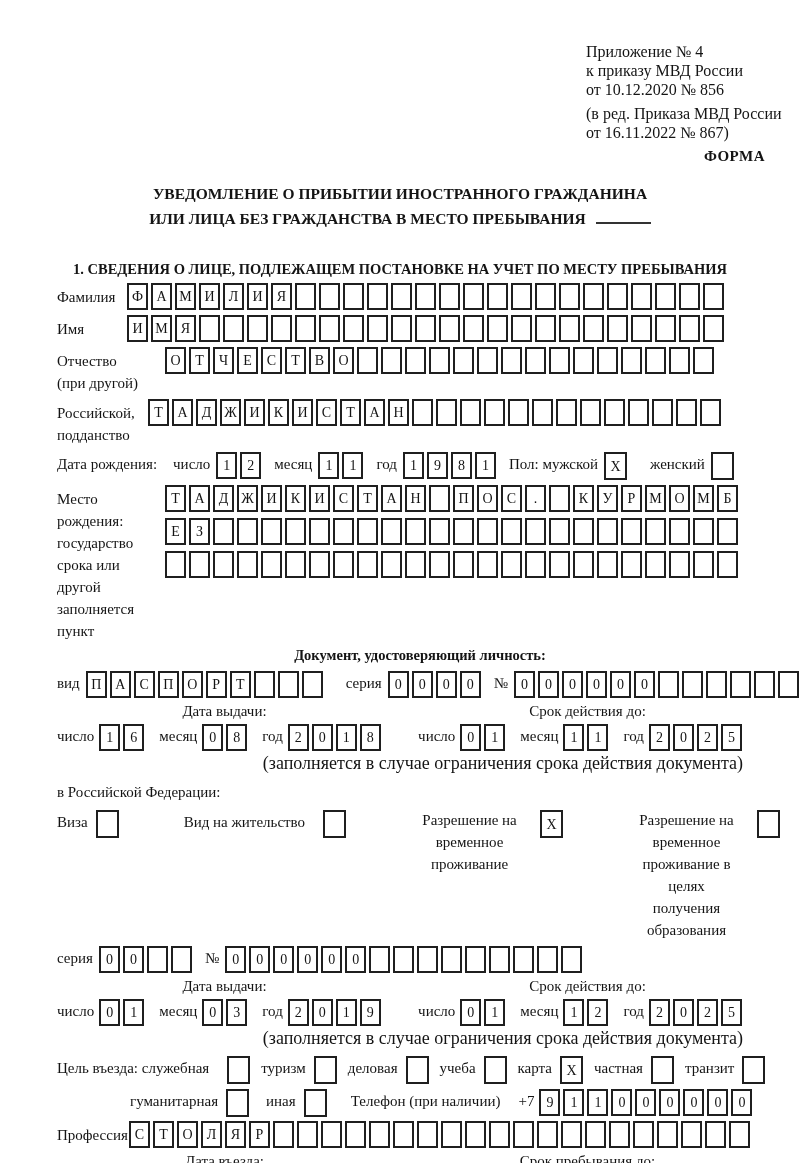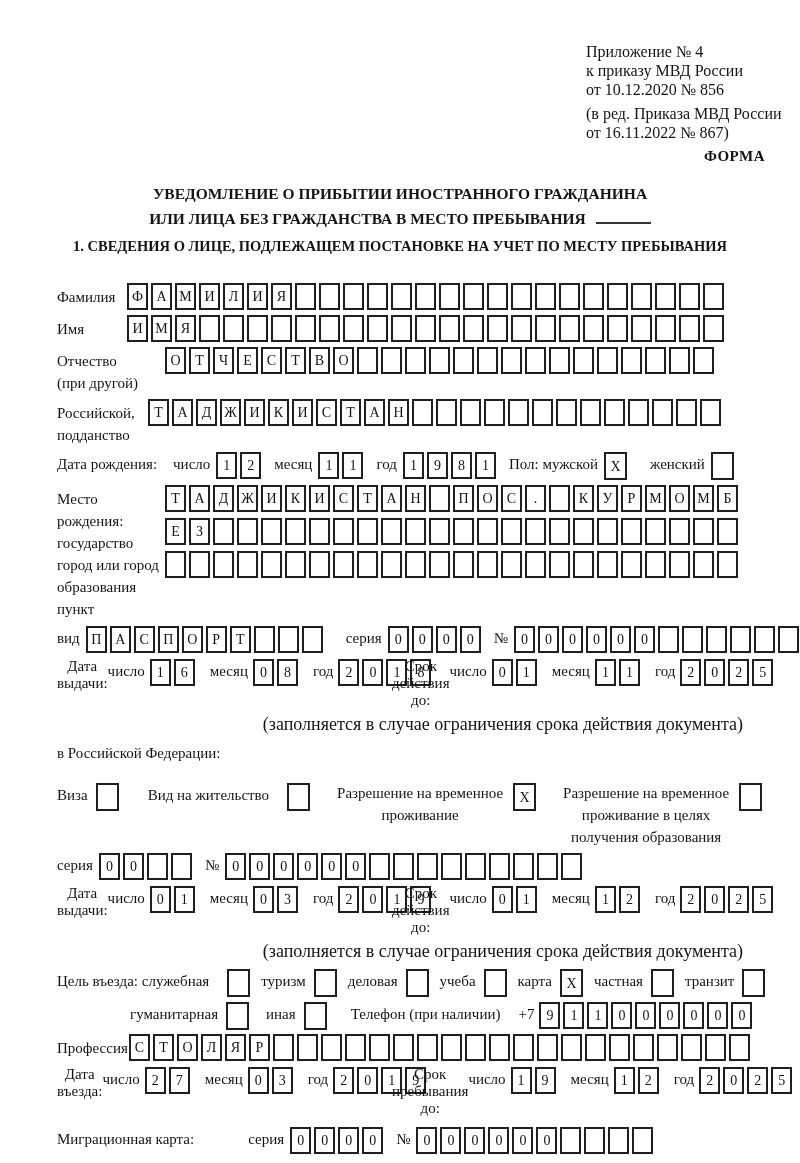--- a/index.html
+++ b/index.html
@@ -9,21 +9,21 @@
     overflow:hidden;position:relative;
   }
   .page{position:relative;width:800px;height:1163px;}
   
   .refblock{position:absolute;left:586px;top:42px;font-size:16px;line-height:19px;}
   .refblock .gap{margin-top:5px;}
   .forma{position:absolute;right:35px;top:148px;font-weight:bold;font-size:15px;letter-spacing:.5px;}
   
   .title{position:absolute;top:181px;left:0;width:800px;text-align:center;font-weight:bold;font-size:15.5px;line-height:25px;}
   .title .uline{display:inline-block;width:55px;border-bottom:2px solid #333;height:12px;margin-left:10px;}
-  .section-heading{position:absolute;top:238px;left:0;width:800px;text-align:center;font-weight:bold;font-size:14.5px;}
+  .section-heading{position:absolute;top:261px;left:0;width:800px;text-align:center;font-weight:bold;font-size:14.5px;}
   
   .form{position:absolute;top:283px;left:57px;width:726px;font-size:15px;}
   .row{display:flex;align-items:flex-start;margin-bottom:5px;}
   .lblcol{flex:0 0 auto;line-height:22px;padding-top:3px;}
   .lblcol.w70{width:70px;}
   .lblcol.w91{width:91px;}
   .lblcol.w108{width:108px;}
   .lbl{line-height:26px;white-space:nowrap;}
   
   .boxes{display:inline-flex;flex-wrap:nowrap;}
@@ -34,21 +34,21 @@
   }
   .boxesrows .boxes{margin-bottom:6px;}
   .inlinegap{width:10px;flex:0 0 auto;}
   .fieldline{display:flex;align-items:flex-start;}
   .fieldline .lbl{margin-right:6px;}
   .fieldline .boxes{margin-right:10px;margin-top:1px;}
   
   .subheading{text-align:center;font-weight:bold;font-size:14.5px;margin:2px 0 6px 0;}
   
   .date-row{display:flex;margin-bottom:2px;}
-  .dc{display:flex;}
+  .dc{display:flex;flex-direction:column;}
   .dc-left{width:335px;}
   .dc-right{flex:1;}
   .date-head{text-align:center;font-size:15px;margin-bottom:3px;}
   .date-fields{display:flex;align-items:flex-start;}
   .date-fields .lbl{margin-right:5px;}
   .date-fields .boxes{margin-right:12px;margin-top:1px;}
   .caption-right{text-align:right;font-size:18px;padding-right:40px;margin:1px 0 6px 0;}
   
   .cbrow{display:flex;align-items:flex-start;margin-bottom:4px;}
   .cb-item{display:flex;align-items:flex-start;margin-right:14px;}
@@ -237,22 +237,22 @@
       <span class="lbl">женский</span>
       <span class="boxes cb">
           <span class="cell"></span>
         </span>
     </div>
 
     <div class="row">
       <div class="lblcol w108">
         <div>Место рождения:</div>
         <div>государство</div>
-        <div>город или город</div>
-        <div>образования пункт</div>
+        <div>срока или другой</div>
+        <div>заполняется пункт</div>
       </div>
       <div class="boxesrows">
         <div class="boxes">
             <span class="cell">Т</span>
             <span class="cell">А</span>
             <span class="cell">Д</span>
             <span class="cell">Ж</span>
             <span class="cell">И</span>
             <span class="cell">К</span>
             <span class="cell">И</span>
@@ -322,20 +322,21 @@
             <span class="cell"></span>
             <span class="cell"></span>
             <span class="cell"></span>
             <span class="cell"></span>
             <span class="cell"></span>
             <span class="cell"></span>
           </div>
       </div>
     </div>
 
+    <div class="subheading">Документ, удостоверяющий личность:</div>
 
     <div class="row fieldline">
       <span class="lbl" style="width:55px;">вид</span>
       <span class="boxes">
           <span class="cell">П</span>
           <span class="cell">А</span>
           <span class="cell">С</span>
           <span class="cell">П</span>
           <span class="cell">О</span>
           <span class="cell">Р</span>
@@ -412,21 +413,21 @@
               <span class="cell">2</span>
               <span class="cell">5</span>
             </span>
         </div>
       </div>
     </div>
     <div class="caption-right">(заполняется в случае ограничения срока действия документа)</div>
 
     <div class="textline">в Российской Федерации:</div>
 
-    <div class="cbrow" style="margin-top:16px;">
+    <div class="cbrow" style="margin-top:4px;gap:36px;">
       <span class="cb-item">
         <span class="lbl">Виза</span>
         <span class="boxes cb">
             <span class="cell"></span>
           </span>
       </span>
       <span class="cb-item" style="margin-left:12px;">
         <span class="lbl">Вид на жительство</span>
         <span class="inlinegap"></span>
         <span class="boxes cb">

